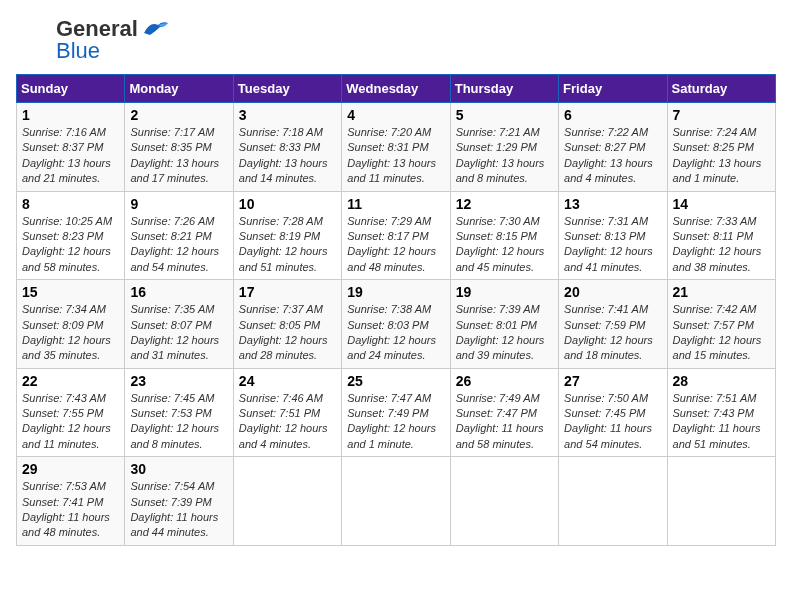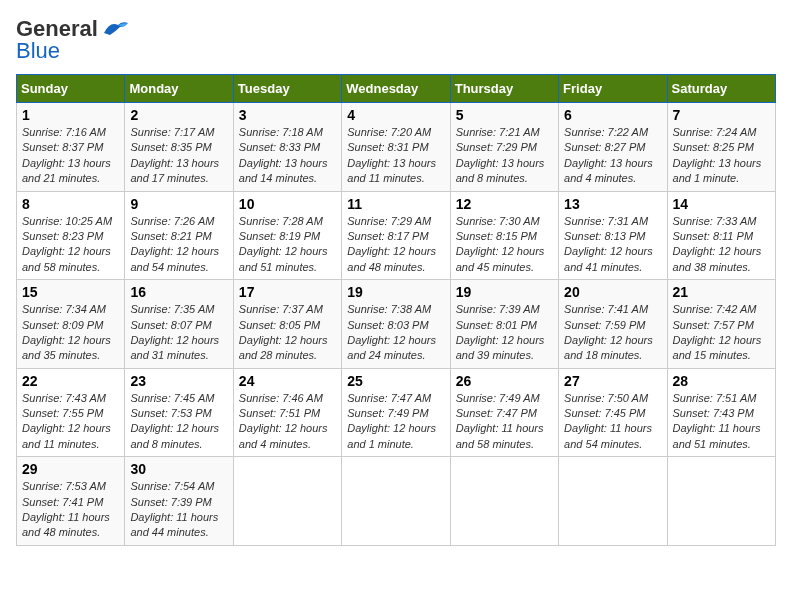--- a/index.html
+++ b/index.html
@@ -8,20 +8,21 @@
       background: #fff;
       width: 792px;
       min-height: 612px;
       padding: 16px;
     }
     .header {
       display: flex;
       justify-content: space-between;
       align-items: flex-start;
       margin-bottom: 10px;
+      margin-left: 40px;
     }
     .logo {
       display: flex;
       flex-direction: column;
       align-items: flex-start;
     }
     .logo-row {
       display: flex;
       align-items: center;
       gap: 4px;
@@ -37,21 +38,21 @@
     .location {
       font-size: 16px;
       color: #444;
     }
     table {
       width: 100%;
       border-collapse: collapse;
       font-size: 11px;
     }
     thead th {
-      background-color: #4d7c0f;
+      background-color: #4c1d95;
       color: #fff;
       padding: 6px 4px;
       text-align: left;
       font-size: 13px;
       font-weight: bold;
       border: 1px solid #1565C0;
     }
     tbody td {
       border: 1px solid #ccc;
       vertical-align: top;
@@ -143,21 +144,21 @@
       <div class="day-info">
         <span>Sunrise: 7:20 AM</span><br>
         <span>Sunset: 8:31 PM</span><br>
         <span>Daylight: 13 hours and 11 minutes.</span>
       </div>
     </td>
         <td>
       <span class="day-num">5</span>
       <div class="day-info">
         <span>Sunrise: 7:21 AM</span><br>
-        <span>Sunset: 7:29 PM</span><br>
+        <span>Sunset: 1:29 PM</span><br>
         <span>Daylight: 13 hours and 8 minutes.</span>
       </div>
     </td>
         <td>
       <span class="day-num">6</span>
       <div class="day-info">
         <span>Sunrise: 7:22 AM</span><br>
         <span>Sunset: 8:27 PM</span><br>
         <span>Daylight: 13 hours and 4 minutes.</span>
       </div>

